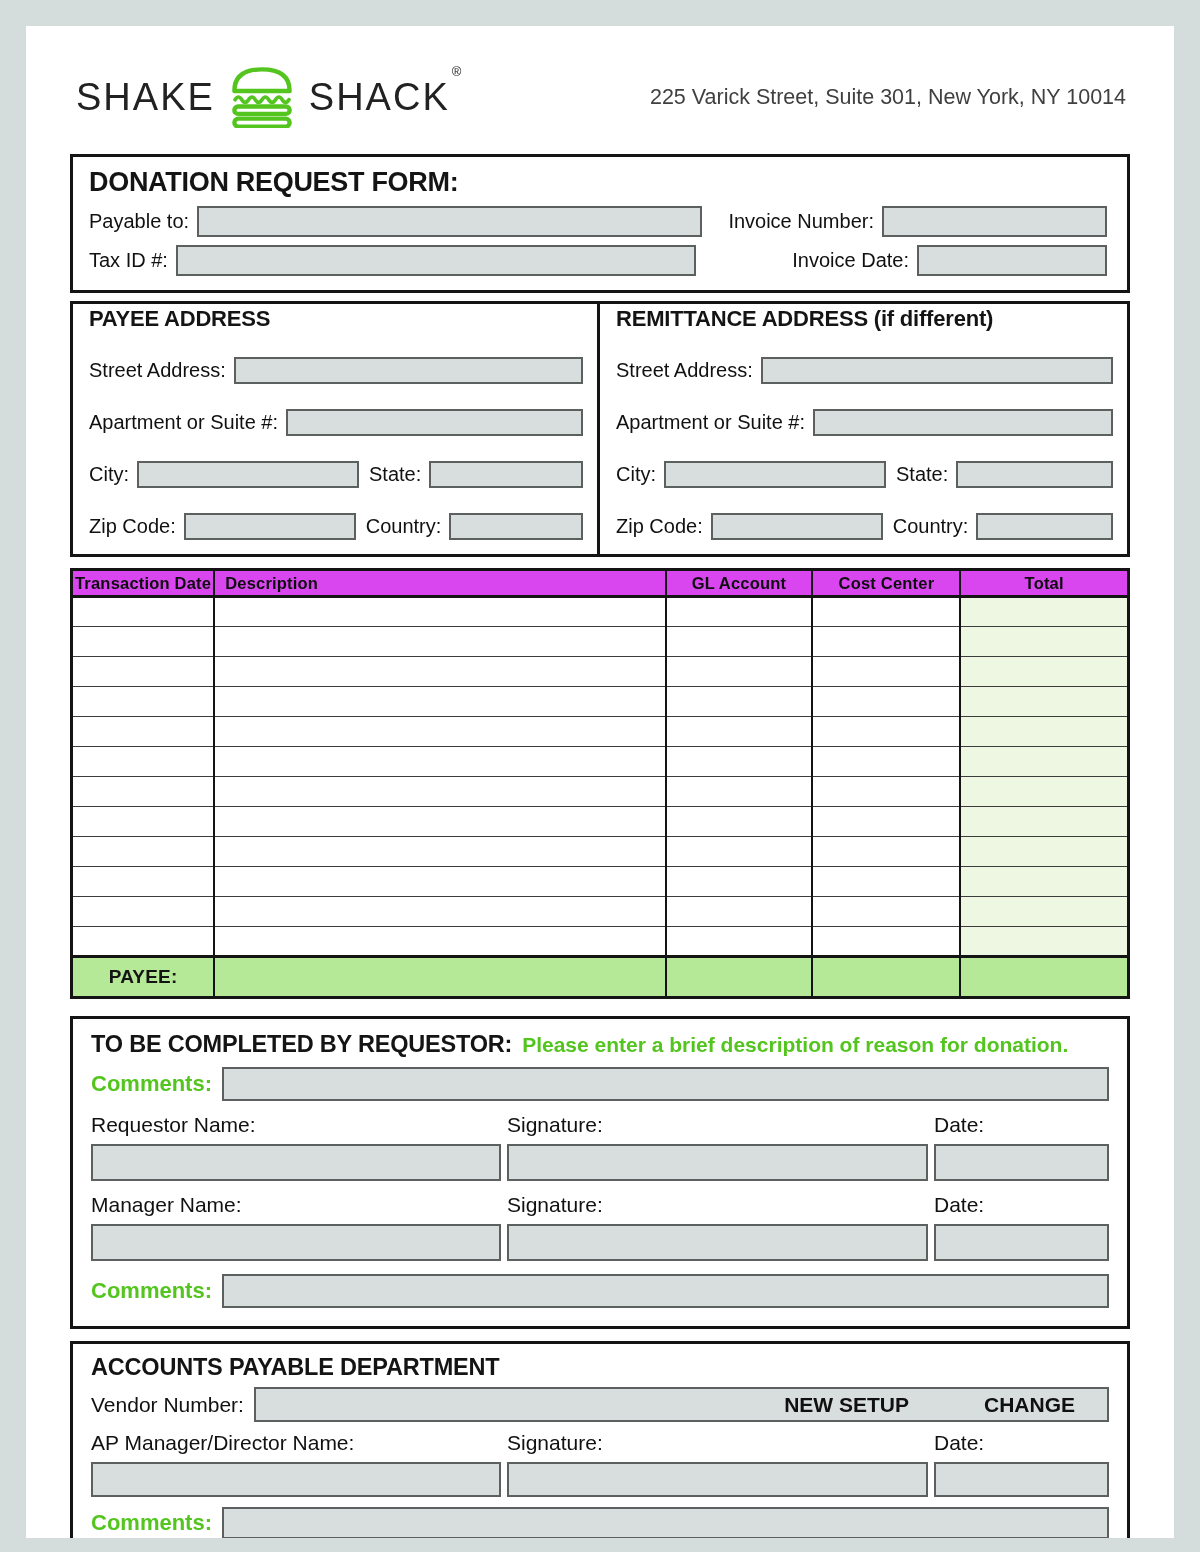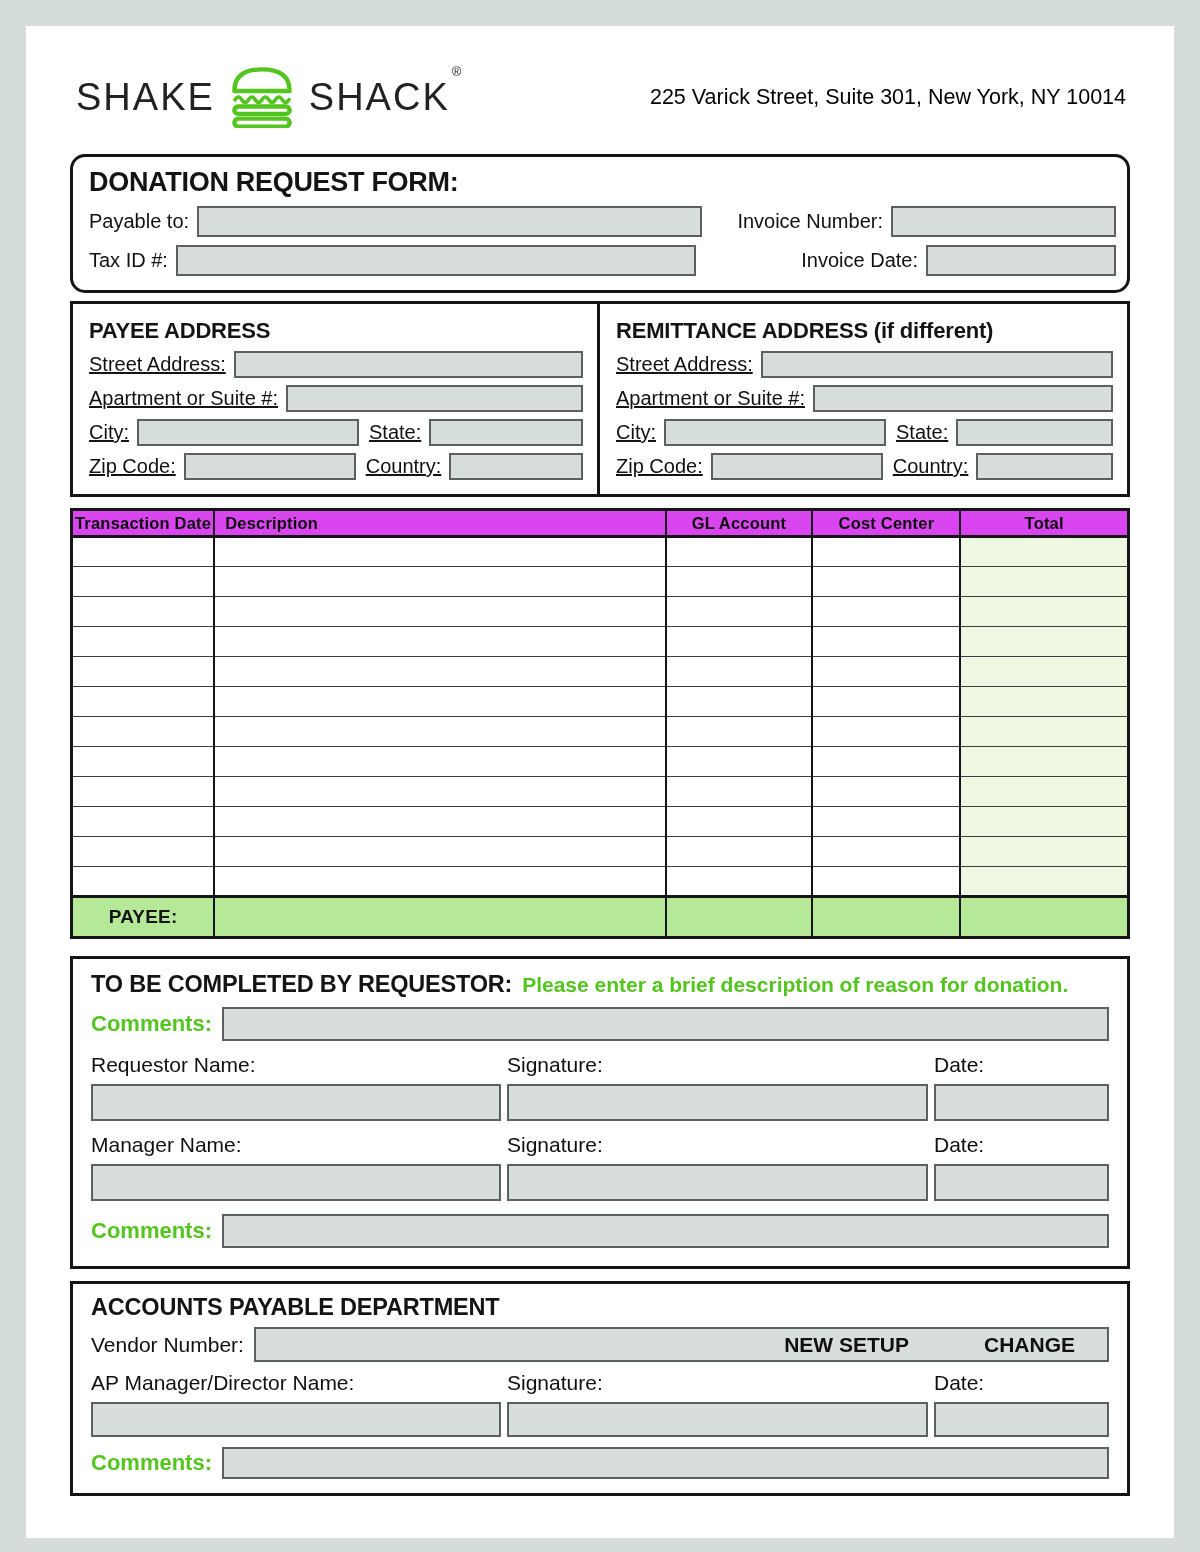--- a/index.html
+++ b/index.html
@@ -12,47 +12,47 @@
     color:#141414;
   }
   .page { background:#ffffff; width:100%; height:100%; padding:0 44px; overflow:hidden; }
 
   
   .header { height:128px; display:flex; align-items:center; justify-content:space-between; padding:14px 4px 0 6px; }
   .logo { display:flex; align-items:center; }
   .logo-word { font-size:38px; letter-spacing:2px; font-weight:500; color:#222; }
   .logo-burger { width:70px; height:62px; margin:0 12px; }
   .logo-reg { font-size:13px; vertical-align:top; position:relative; top:-12px; left:2px; font-weight:500; color:#222;}
-  .hq-address { font-size:21.5px; font-weight:500; color:#000000; }
+  .hq-address { font-size:21.5px; font-weight:500; color:#404040; }
 
   
   .boxed { border:3px solid #141414; }
   .field {
     background:#d8dedd; border:2px solid #5c615f; height:31px;
   }
   .lbl { font-size:20px; font-weight:500; color:#111; white-space:nowrap; }
   .green-lbl { color:#54c51f; font-weight:800; font-size:21px; white-space:nowrap; }
 
   
-  .sec1 { margin-top:0; padding:8px 11px 14px 16px;border-radius:15px; }
+  .sec1 { margin-top:0; padding:8px 20px 14px 16px; }
   .sec1-title { font-size:27px; font-weight:800; letter-spacing:-0.3px; margin:2px 0 8px 0; }
   .frow { display:flex; align-items:center; }
   .sec1 .frow + .frow { margin-top:8px; }
   .w505 { width:505px; margin-left:8px; }
   .w520 { width:520px; margin-left:8px; }
   .flex1 { flex:1; margin-left:8px; }
   .ml-auto { margin-left:auto; }
   .w190 { width:190px; margin-left:8px; }
 
   
   .sec2 { margin-top:8px; display:flex; }
-  .addr-col { width:50%; padding:12px 14px 14px 16px; }
+  .addr-col { width:50%; padding:0 14px 14px 16px; }
   .addr-col.left { border-right:3px solid #141414; }
   .addr-title { font-size:22px; font-weight:800; letter-spacing:-0.2px; margin:2px 0 4px 0; }
-  .addr-col .frow { margin-top:7px;text-decoration:underline; }
+  .addr-col .frow { margin-top:25px; }
   .addr-col .field { height:27px; }
   .cityw { width:222px; margin-left:8px; }
   .zipw { width:172px; margin-left:8px; }
   .lbl2 { margin-left:10px; }
 
   
   table.items { width:100%; margin-top:11px; border-collapse:collapse; border:3px solid #141414; table-layout:fixed; }
   table.items th {
     background:#d946ef; color:#0d0d0d; font-size:16.5px; font-weight:600;
     height:27px; border-bottom:3px solid #141414; border-left:2.5px solid #141414; border-right:2.5px solid #141414;

